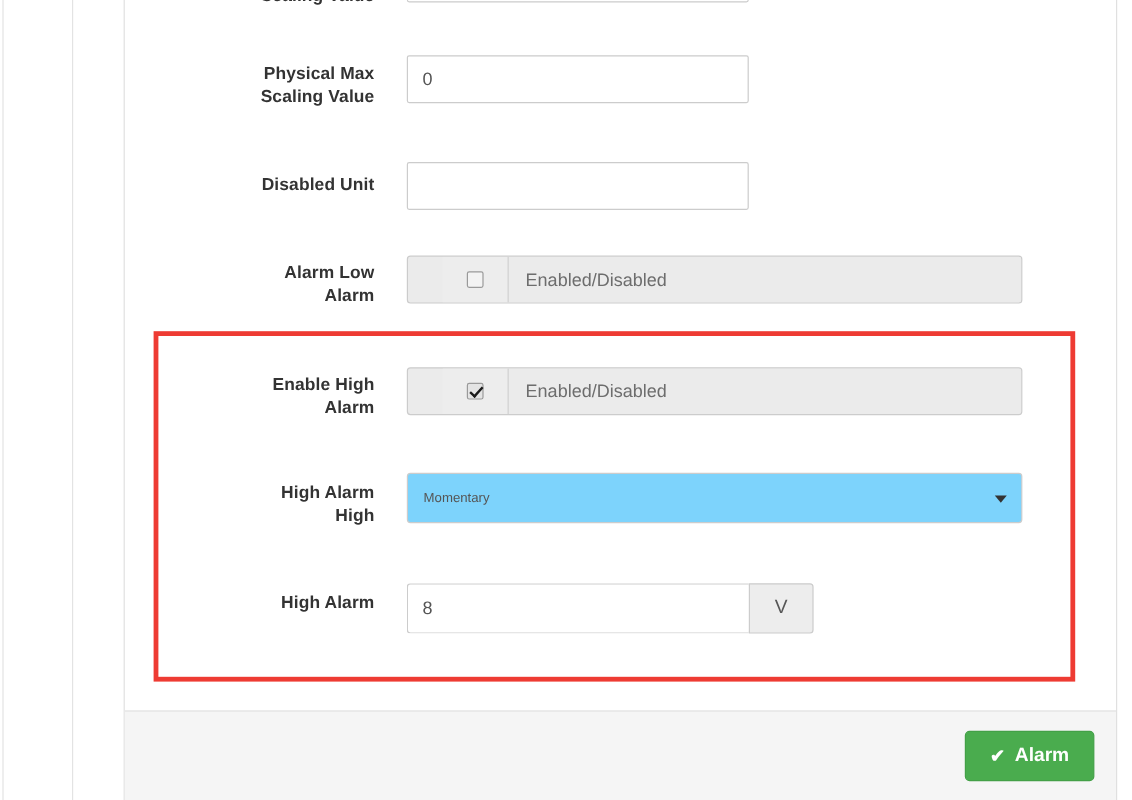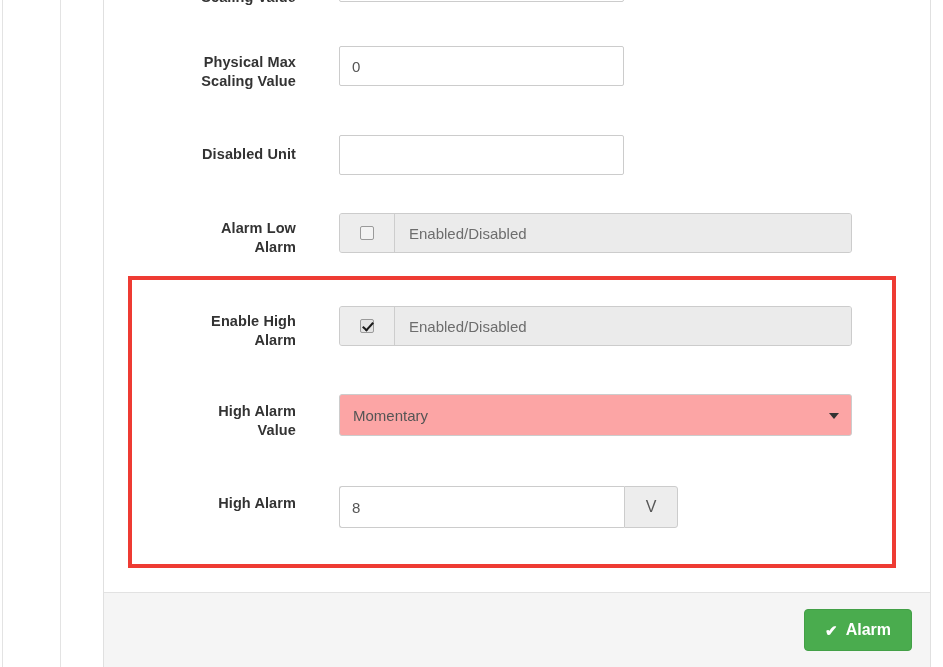--- a/index.html
+++ b/index.html
@@ -56,21 +56,21 @@
   
   .form-row {
     position: absolute;
     left: 0;
     right: 0;
     height: 34px;
   }
 
   .ctrl-label {
     position: absolute;
-    left: 0;
+    left: 16px;
     width: 192px;
     text-align: right;
     font-size: 14.5px;
     font-weight: bold;
     color: #333333;
     line-height: 19px;
     letter-spacing: 0.1px;
   }
 
   .ctrl-label .line2 { display: block; }
@@ -100,21 +100,21 @@
     position: relative;
     display: flex;
     align-items: stretch;
     height: 40px;
     box-sizing: border-box;
     border: 1px solid #cccccc;
     border-radius: 3px;
     background: #ebebeb;
     overflow: hidden;
   }
-  .input-group.wide { width: 513px; }
+  .input-group.wide { width: 513px; padding-left: 29px; }
 
   .ig-addon {
     width: 54px;
     display: flex;
     align-items: center;
     justify-content: center;
     background: #ededed;
     border-right: 1px solid #cdcdcd;
   }
 
@@ -160,23 +160,23 @@
     position: relative;
     width: 513px;
     height: 42px;
   }
   .sel {
     box-sizing: border-box;
     width: 513px;
     height: 42px;
     border: 1px solid #cccccc;
     border-radius: 3px;
-    background: #fca5a5;
+    background: #7dd3fc;
     font-family: "Liberation Sans", sans-serif;
-    font-size: 15px;
+    font-size: 11px;
     color: #555555;
     padding: 0 30px 0 13px;
     -webkit-appearance: none;
     appearance: none;
     outline: none;
   }
   .sel-caret {
     position: absolute;
     right: 13px;
     top: 50%;
@@ -329,21 +329,21 @@
               <input class="chk" type="checkbox" checked="" style="">
             </div>
             <div class="ig-text">Enabled/Disabled</div>
           </div>
         </div>
       </div>
 
       <div class="form-row" style="top:408px;">
         <div class="ctrl-label" style="top:0px;">
           <span>High Alarm</span>
-          <span class="line2">Value</span>
+          <span class="line2">High</span>
         </div>
         <div class="ctrl-wrap" style="top:-8px;">
           <div class="sel-wrap">
             <select class="sel">
               <option>Momentary</option>
             </select>
             <span class="sel-caret"></span>
           </div>
         </div>
       </div>

